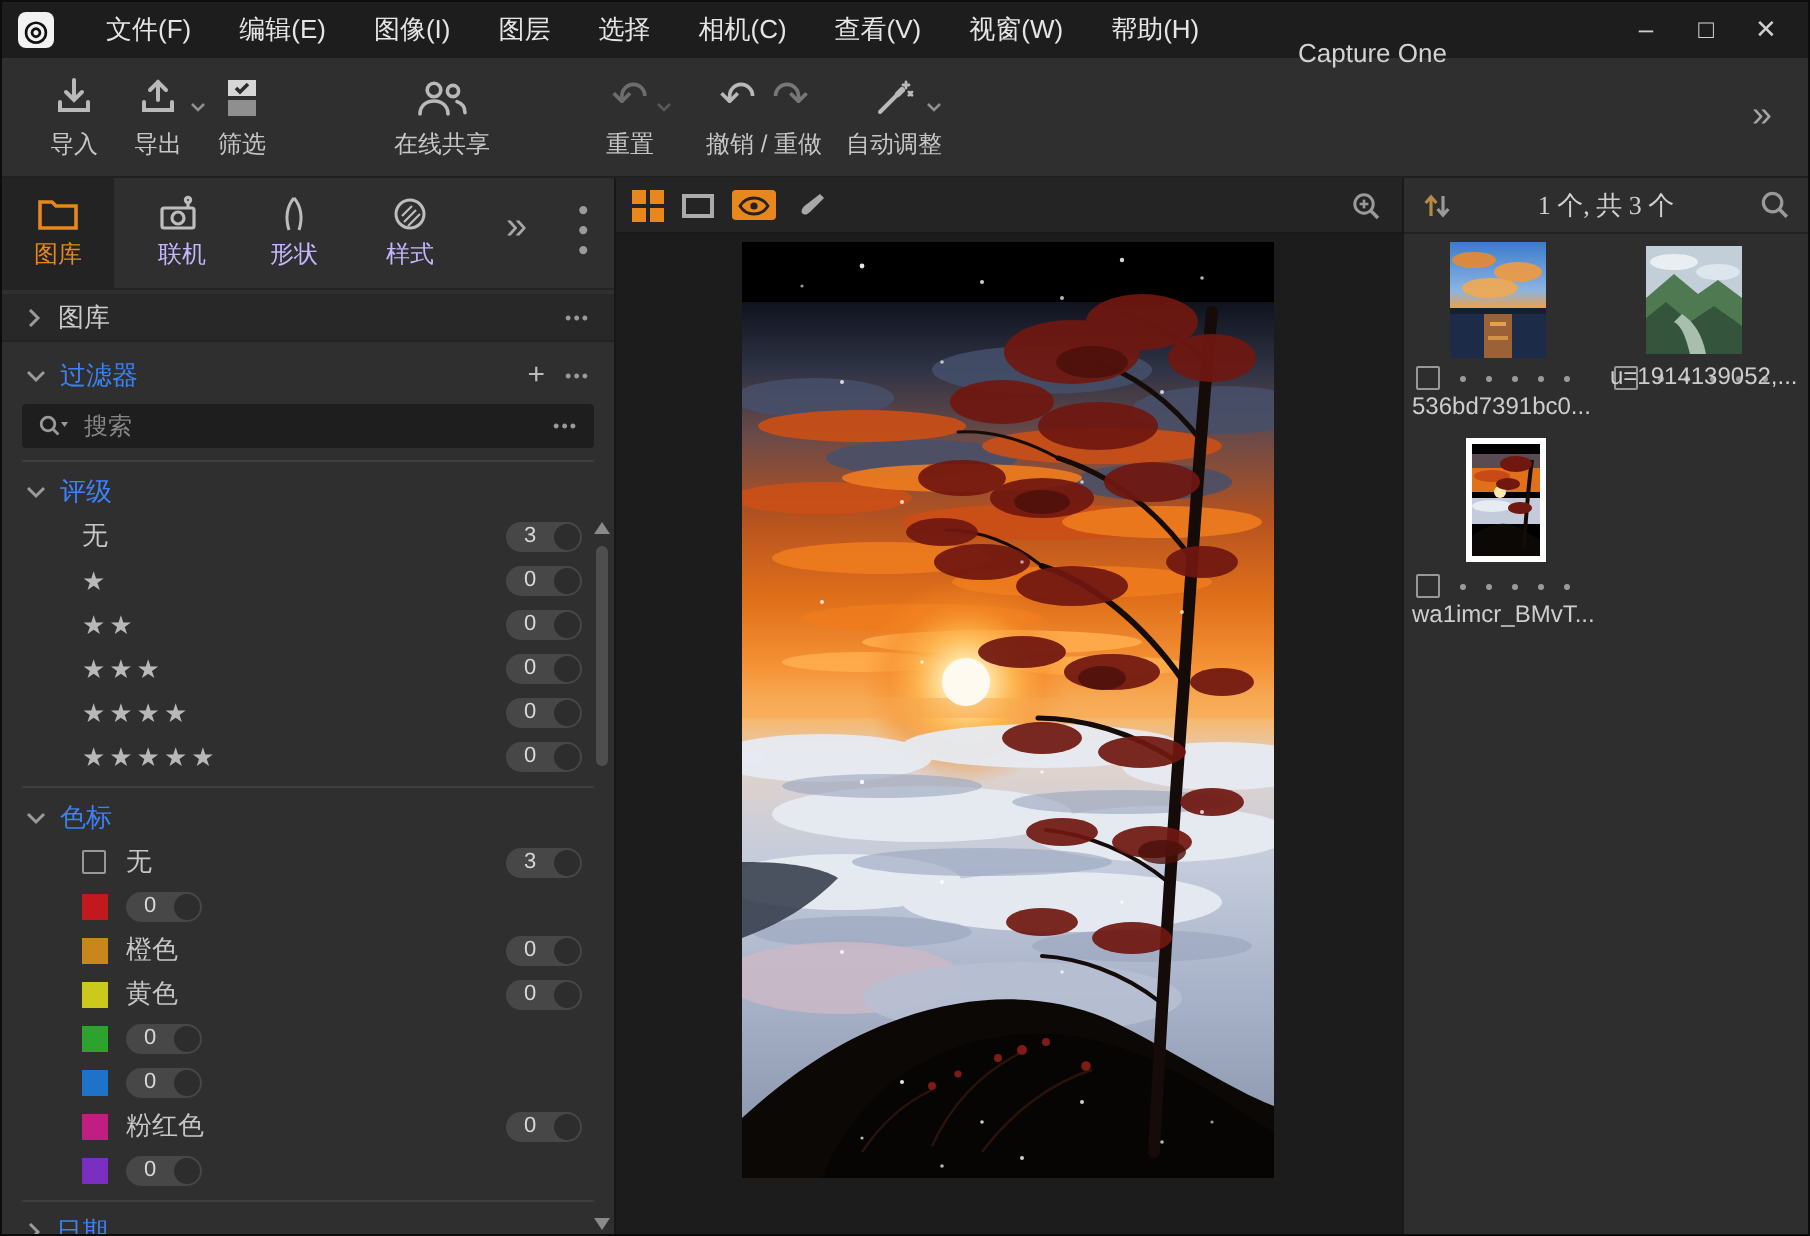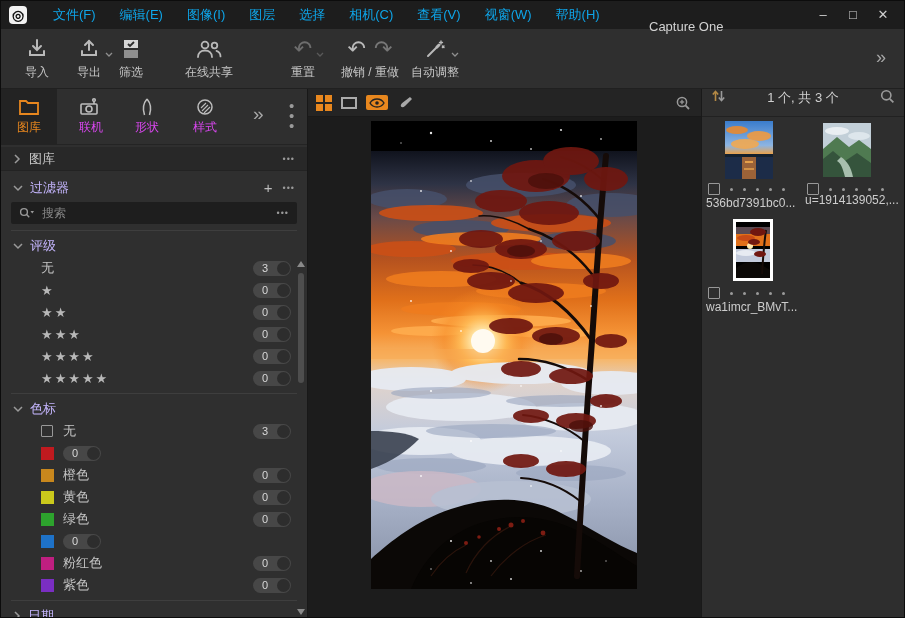--- a/index.html
+++ b/index.html
@@ -7,21 +7,21 @@
     font-family:"Liberation Sans", sans-serif; }
   .window { position:relative; width:905px; height:618px; background:#2f2f2f;
     border:1px solid #0c0c0c; overflow:hidden; }
 
   
   .titlebar { position:absolute; left:0; top:0; width:100%; height:28px;
     background:#1d1d1d; display:flex; align-items:center; z-index:30; }
   .logo { width:18px; height:18px; margin-left:8px; background:#f2f2f2; border-radius:4px;
     display:flex; align-items:center; justify-content:center; font-size:14px; font-weight:bold; color:#111; }
   .menu { display:flex; margin-left:14px; gap:0; }
-  .menu span { padding:0 12px; font-size:13px; color:#0ea5e9; line-height:28px; cursor:default; }
+  .menu span { padding:0 12px; font-size:13px; color:#e5e5e5; line-height:28px; cursor:default; }
   .app-title { position:absolute; left:648px; top:12px; line-height:28px; font-size:13px; color:#d2d2d2; }
   .win-controls { position:absolute; right:6px; top:0; display:flex; }
   .win-controls span { width:30px; text-align:center; line-height:28px; font-size:13px; color:#cfcfcf; }
 
   
   .toolbar { position:absolute; left:0; top:28px; width:100%; height:60px;
     background:#2f2f2f; border-bottom:1px solid #202020; display:flex; align-items:center; z-index:20; }
   .tool { display:flex; flex-direction:column; align-items:center; margin-left:16px; position:relative; }
   .tool .ticon { height:26px; display:flex; align-items:center; justify-content:center; position:relative; }
   .tool .tlabel { font-size:12px; color:#c6c6c6; margin-top:2px; white-space:nowrap; }
@@ -31,33 +31,33 @@
   .uglyph.dim2 { color:#777; }
   .undoredo-icons { display:flex; gap:8px; }
   .tb-overflow { position:absolute; right:18px; top:18px; font-size:18px; color:#a5a5a5; }
 
   
   .sidebar { position:absolute; left:0; top:88px; width:307px; bottom:0;
     background:#2f2f2f; border-right:1px solid #181818; overflow:hidden; }
   .tabstrip { position:relative; height:56px; border-bottom:1px solid #242424; }
   .tab { position:absolute; top:0; width:56px; height:56px; display:flex; flex-direction:column;
     align-items:center; justify-content:center; gap:3px; }
-  .tab .tab-label { font-size:12px; color:#d946ef; }
+  .tab .tab-label { font-size:12px; color:#c4b5fd; }
   .tab.active { background:#232323; }
   .tab.active .tab-label { color:#e8871e; }
   .strip-more { position:absolute; top:14px; font-size:19px; color:#a8a8a8; }
   .strip-dots { position:absolute; top:12px; font-size:15px; color:#9a9a9a; letter-spacing:0; line-height:10px; text-align:center; }
 
   .lib-header { height:24px; margin-top:2px; background:#282828; display:flex; align-items:center;
     padding:0 12px; border-bottom:1px solid #232323; }
   .lib-header .hlabel { font-size:13px; color:#cacaca; margin-left:8px; }
   .hdots { margin-left:auto; font-size:9px; color:#9a9a9a; letter-spacing:1px; }
 
   .sec-head { height:22px; display:flex; align-items:center; padding:0 12px; }
-  .sec-head .hlabel { font-size:13px; color:#c4b5fd; margin-left:7px; }
+  .sec-head .hlabel { font-size:13px; color:#3b82f6; margin-left:7px; }
   .sec-actions { margin-left:auto; display:flex; align-items:center; gap:10px; }
   .plus { font-size:15px; color:#bdbdbd; line-height:14px; }
 
   .searchbox { margin:3px 10px 6px 10px; height:22px; background:#1e1e1e; border-radius:2px;
     display:flex; align-items:center; padding:0 8px; }
   .searchbox .ph { font-size:12px; color:#868686; margin-left:7px; }
   .searchbox .hdots { margin-left:auto; }
 
   .divider { border:0; border-top:1px solid #3e3e3e; margin:4px 10px; }
 
@@ -85,21 +85,21 @@
   .grid-icon i { width:7px; height:7px; background:#e8871e; }
   .rect-icon { width:16px; height:12px; border:2px solid #ababab; }
   .eye-wrap { width:22px; height:15px; background:#e8871e; border-radius:2px; display:flex; align-items:center; justify-content:center; }
   .vzoom { position:absolute; right:10px; top:6px; }
   .photo-frame { position:absolute; left:63px; top:32px; width:266px; height:468px; }
   .photo-frame svg { display:block; }
   .file-label { position:absolute; left:0; right:0; top:504px; text-align:center; font-size:12px; color:#b5b5b5; }
 
   
   .browser { position:absolute; left:700px; right:0; top:88px; bottom:0; background:#2e2e2e; border-left:1px solid #191919; }
-  .browser-head { height:28px; border-bottom:1px solid #212121; display:flex; padding:0 9px; }
+  .browser-head { height:28px; border-bottom:1px solid #212121; display:flex; align-items:center; padding:0 9px;font-family:Liberation Serif, serif; }
   .browser-count { flex:1; text-align:center; font-size:13px; color:#d0d0d0; }
   .thumb-img { position:absolute; overflow:hidden; }
   .thumb-img svg { display:block; }
   .sel-box { position:absolute; background:#fff; padding:3px; }
   .meta-row { position:absolute; display:flex; align-items:center; gap:10px; }
   .dot { width:3px; height:3px; border-radius:50%; background:#9a9a9a; }
   .thumb-label { position:absolute; font-size:12px; color:#cdcdcd; white-space:nowrap; }
 
   svg { overflow:visible; }
 </style>
@@ -133,21 +133,21 @@
     <div class="tool" style="margin-left:24px">
       <div class="ticon">
         <svg width="24" height="24" viewBox="0 0 24 24" fill="none" stroke="#b9b9b9" stroke-width="2" stroke-linecap="round">
           <path d="M12 3v9"></path>
             <path d="M8 9l4 4 4-4"></path>
             <path d="M5 14v4h14v-4"></path>
         </svg>
       </div>
       <span class="tlabel">导入</span>
     </div>
-    <div class="tool" style="margin-left:28px">
+    <div class="tool" style="margin-left:18px">
       <div class="ticon">
         <svg width="24" height="24" viewBox="0 0 24 24" fill="none" stroke="#b9b9b9" stroke-width="2" stroke-linecap="round">
           <path d="M12 13V4"></path>
             <path d="M8 8l4-4 4 4"></path>
             <path d="M5 14v4h14v-4"></path>
         </svg>
         <span class="dd">
           <svg width="8" height="6">
               <polyline points="1,1 4,4 7,1" stroke="#8f8f8f" fill="none" stroke-width="1.3"></polyline>
             </svg>
@@ -158,21 +158,21 @@
     <div class="tool" style="margin-left:18px">
       <div class="ticon">
         <svg width="22" height="24" viewBox="0 0 22 24">
           <rect x="4" y="3" width="14" height="8" fill="#d6d6d6"></rect>
           <polyline points="8,7 10,9 14,5" fill="none" stroke="#2c2c2c" stroke-width="1.8"></polyline>
           <rect x="4" y="13" width="14" height="8" fill="#8f8f8f"></rect>
         </svg>
       </div>
       <span class="tlabel">筛选</span>
     </div>
-    <div class="tool" style="margin-left:42px">
+    <div class="tool" style="margin-left:64px">
       <div class="ticon">
         <svg width="30" height="24" viewBox="0 0 30 24" fill="none" stroke="#b9b9b9" stroke-width="1.8" stroke-linecap="round">
           <circle cx="11" cy="8" r="3.4"></circle>
           <path d="M4 20c0-4 3-6.5 7-6.5s7 2.5 7 6.5"></path>
           <circle cx="20.5" cy="8.5" r="2.8"></circle>
           <path d="M22.5 13.8c2.4.8 4 2.8 4 5.6"></path>
         </svg>
       </div>
       <span class="tlabel">在线共享</span>
     </div>
@@ -364,21 +364,20 @@
     <div class="frow">
       <span class="swatch" style="background-color: rgb(203, 201, 28);"></span>
       <span class="lbl">黄色</span>
       <span class="pill">
           <span class="num">0</span>
           <span class="knob"></span>
         </span>
     </div>
     <div class="frow">
       <span class="swatch" style="background-color: rgb(45, 163, 45);"></span>
-      <span class="lbl">绿色</span>
       <span class="pill">
           <span class="num">0</span>
           <span class="knob"></span>
         </span>
     </div>
     <div class="frow">
       <span class="swatch" style="background-color: rgb(30, 114, 200);"></span>
       <span class="pill">
           <span class="num">0</span>
           <span class="knob"></span>
@@ -387,21 +386,20 @@
     <div class="frow">
       <span class="swatch" style="background-color: rgb(191, 31, 128);"></span>
       <span class="lbl">粉红色</span>
       <span class="pill">
           <span class="num">0</span>
           <span class="knob"></span>
         </span>
     </div>
     <div class="frow">
       <span class="swatch" style="background-color: rgb(122, 46, 194);"></span>
-      <span class="lbl">紫色</span>
       <span class="pill">
           <span class="num">0</span>
           <span class="knob"></span>
         </span>
     </div>
 
     <hr class="divider">
 
     <div class="sec-head">
       <svg width="8" height="10">
@@ -676,21 +674,21 @@
       </svg>
     </div>
     <div class="meta-row" style="left:105px; top:94px;">
       <span class="cbx" style="margin:0"></span>
       <span class="dot"></span>
         <span class="dot"></span>
         <span class="dot"></span>
         <span class="dot"></span>
         <span class="dot"></span>
     </div>
-    <div class="thumb-label" style="left:103px; top:104px;">u=1914139052,...</div>
+    <div class="thumb-label" style="left:103px; top:92px;">u=1914139052,...</div>
 
     <div class="sel-box" style="left:31px; top:130px; width:40px; height:62px;">
       <div class="thumb-img" style="position:relative; left:0; top:0; width:34px; height:56px;">
         <svg viewBox="0 0 34 56" width="34" height="56" preserveAspectRatio="none">
           <rect width="34" height="56" fill="#000"></rect>
           <rect y="5" width="34" height="10" fill="#5a4a52"></rect>
           <rect y="12" width="34" height="12" fill="#e0701a"></rect>
           <ellipse cx="10" cy="16" rx="9" ry="3" fill="#c84a16"></ellipse>
           <circle cx="14" cy="24" r="3" fill="#ffe9ad"></circle>
           <rect y="27" width="34" height="13" fill="#c3cbdc"></rect>

